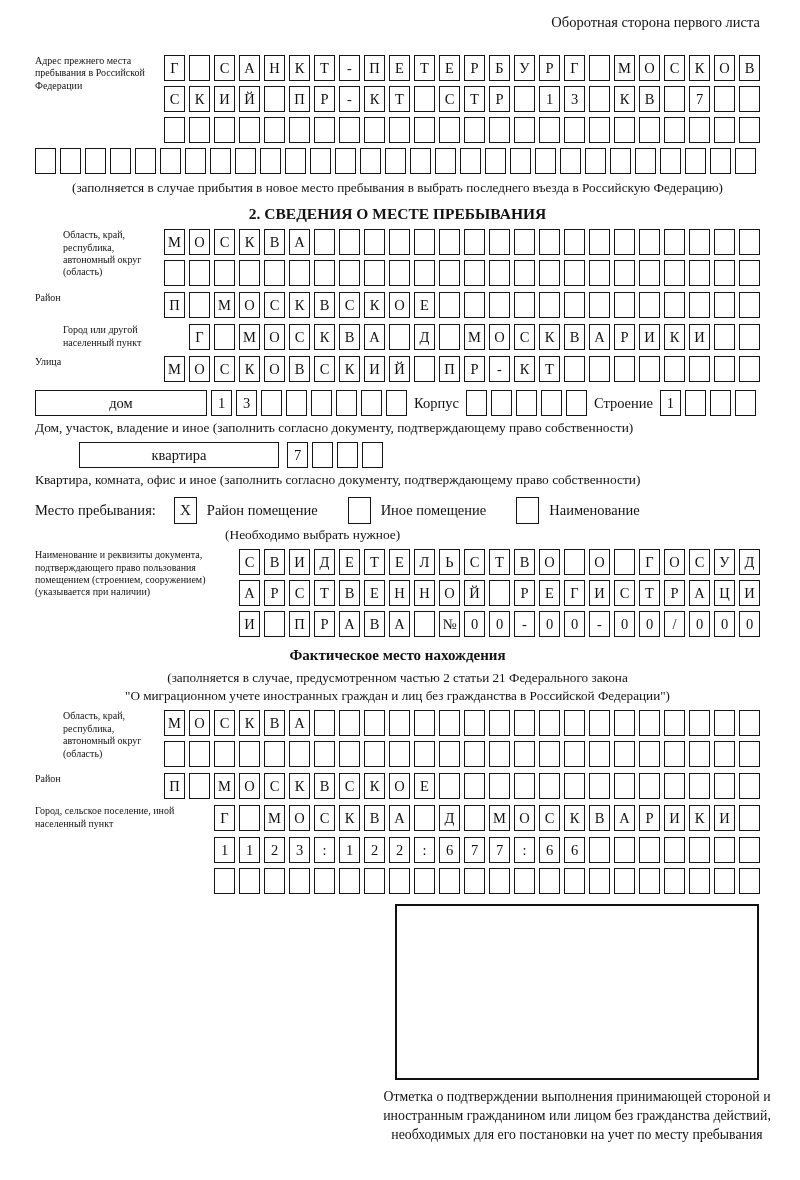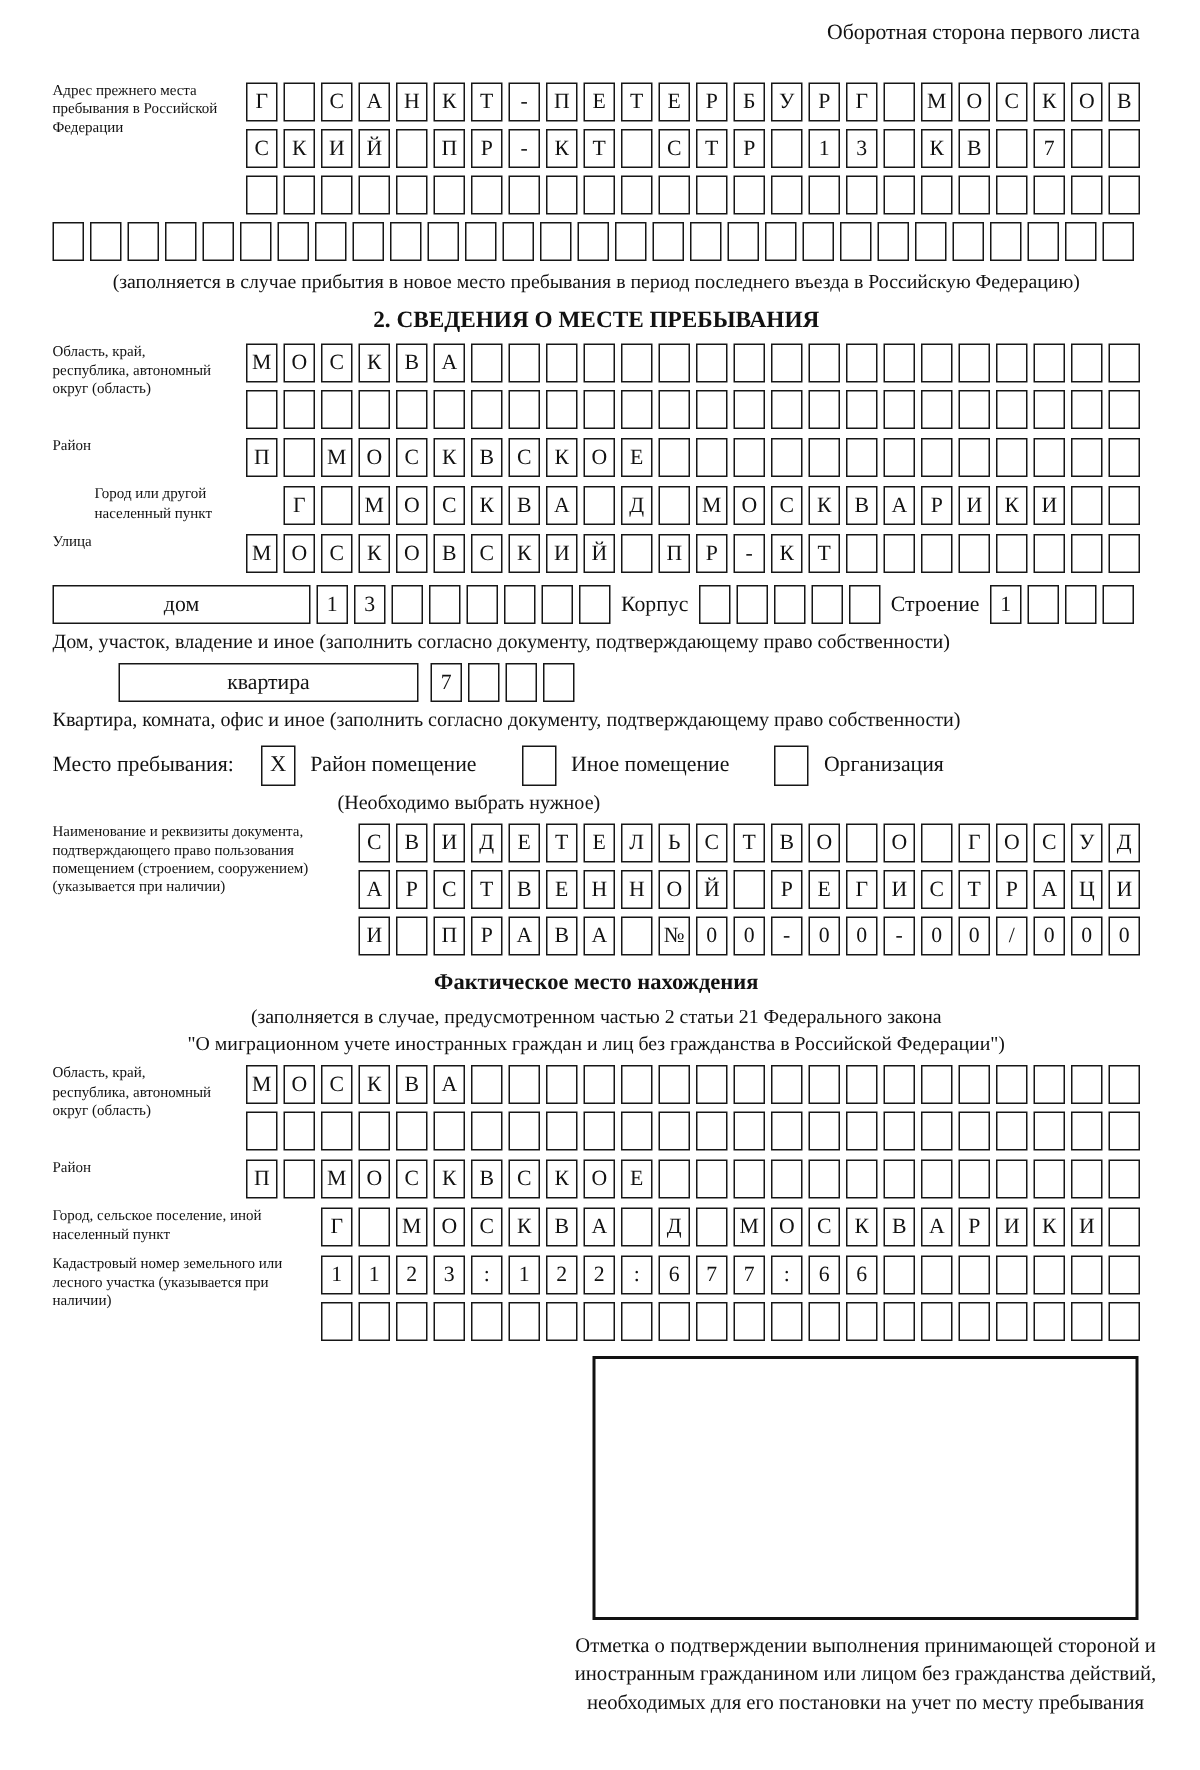--- a/index.html
+++ b/index.html
@@ -6,21 +6,21 @@
   body {
     width:800px; height:1180px; background:#ffffff; color:#121212;
     font-family:"Liberation Serif", serif; overflow:hidden;
   }
   .page { padding:14px 40px 0 35px; }
 
   .page-note { text-align:right; font-size:14.5px; margin-bottom:24px; }
 
   .group { display:flex; align-items:flex-start; margin-top:6px; }
   .glabel { font-size:10px; line-height:1.24; }
-  .w125 { width:125px; } .w115 { width:115px; } .w140 { width:140px;margin-left:28px; }
+  .w125 { width:125px; } .w115 { width:115px;margin-left:28px; } .w140 { width:140px;margin-left:28px; }
   .w205 { width:205px; } .w178 { width:178px; } .w182 { width:182px; }
   .w60  { width:60px; }
   .rows { margin-left:auto; display:flex; flex-direction:column; gap:5px; align-items:flex-end; }
 
   .cells { display:flex; gap:4px; }
   .cell {
     box-sizing:border-box; flex:0 0 21px; width:21px; height:26px;
     border:1.7px solid #161616; display:flex; align-items:center; justify-content:center;
     font-size:14.5px; line-height:1; background:#fff;
   }
@@ -173,21 +173,21 @@
       <span class="cell"></span>
       <span class="cell"></span>
       <span class="cell"></span>
       <span class="cell"></span>
       <span class="cell"></span>
       <span class="cell"></span>
       <span class="cell"></span>
       <span class="cell"></span>
       <span class="cell"></span>
     </div>
-  <div class="caption-center">(заполняется в случае прибытия в новое место пребывания в период последнего въезда в Российскую Федерацию)</div>
+  <div class="caption-center">(заполняется в случае прибытия в новое место пребывания в выбрать последнего въезда в Российскую Федерацию)</div>
 
   <div class="sec-title">2. СВЕДЕНИЯ О МЕСТЕ ПРЕБЫВАНИЯ</div>
 
   <div class="group">
     <div class="glabel w115">Область, край, республика, автономный округ (область)</div>
     <div class="rows">
       <div class="cells">
           <span class="cell">М</span>
           <span class="cell">О</span>
           <span class="cell">С</span>
@@ -378,21 +378,21 @@
   </div>
   <div class="caption-left">Квартира, комната, офис и иное (заполнить согласно документу, подтверждающему право собственности)</div>
 
   <div class="mesto-row">
     <span>Место пребывания:</span>
     <span class="checkbox ml18">X</span>
     <span class="ml10">Район помещение</span>
     <span class="checkbox ml30"></span>
     <span class="ml10">Иное помещение</span>
     <span class="checkbox ml30"></span>
-    <span class="ml10">Организация</span>
+    <span class="ml10">Наименование</span>
   </div>
   <div class="mesto-caption">(Необходимо выбрать нужное)</div>
 
   <div class="group">
     <div class="glabel w205">Наименование и реквизиты документа, подтверждающего право пользования помещением (строением, сооружением) (указывается при наличии)</div>
     <div class="rows">
       <div class="cells">
           <span class="cell">С</span>
           <span class="cell">В</span>
           <span class="cell">И</span>
@@ -582,21 +582,20 @@
           <span class="cell">Р</span>
           <span class="cell">И</span>
           <span class="cell">К</span>
           <span class="cell">И</span>
           <span class="cell"></span>
         </div>
       </div>
   </div>
 
   <div class="group">
-    <div class="glabel w178">Кадастровый номер земельного или лесного участка (указывается при наличии)</div>
     <div class="rows">
       <div class="cells">
           <span class="cell">1</span>
           <span class="cell">1</span>
           <span class="cell">2</span>
           <span class="cell">3</span>
           <span class="cell">:</span>
           <span class="cell">1</span>
           <span class="cell">2</span>
           <span class="cell">2</span>

